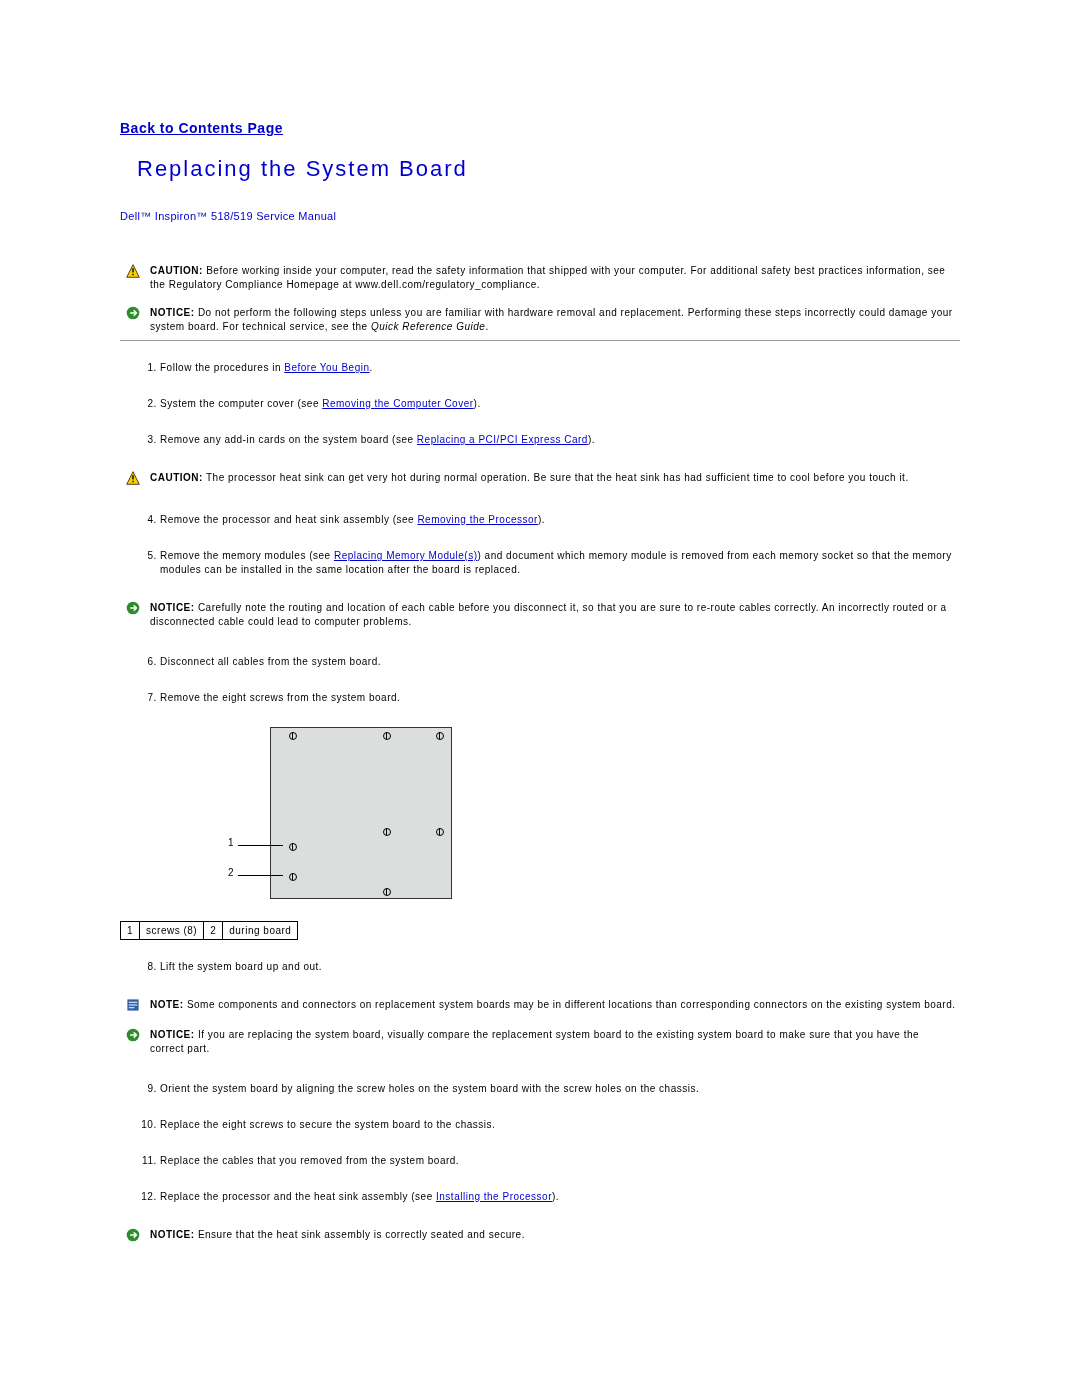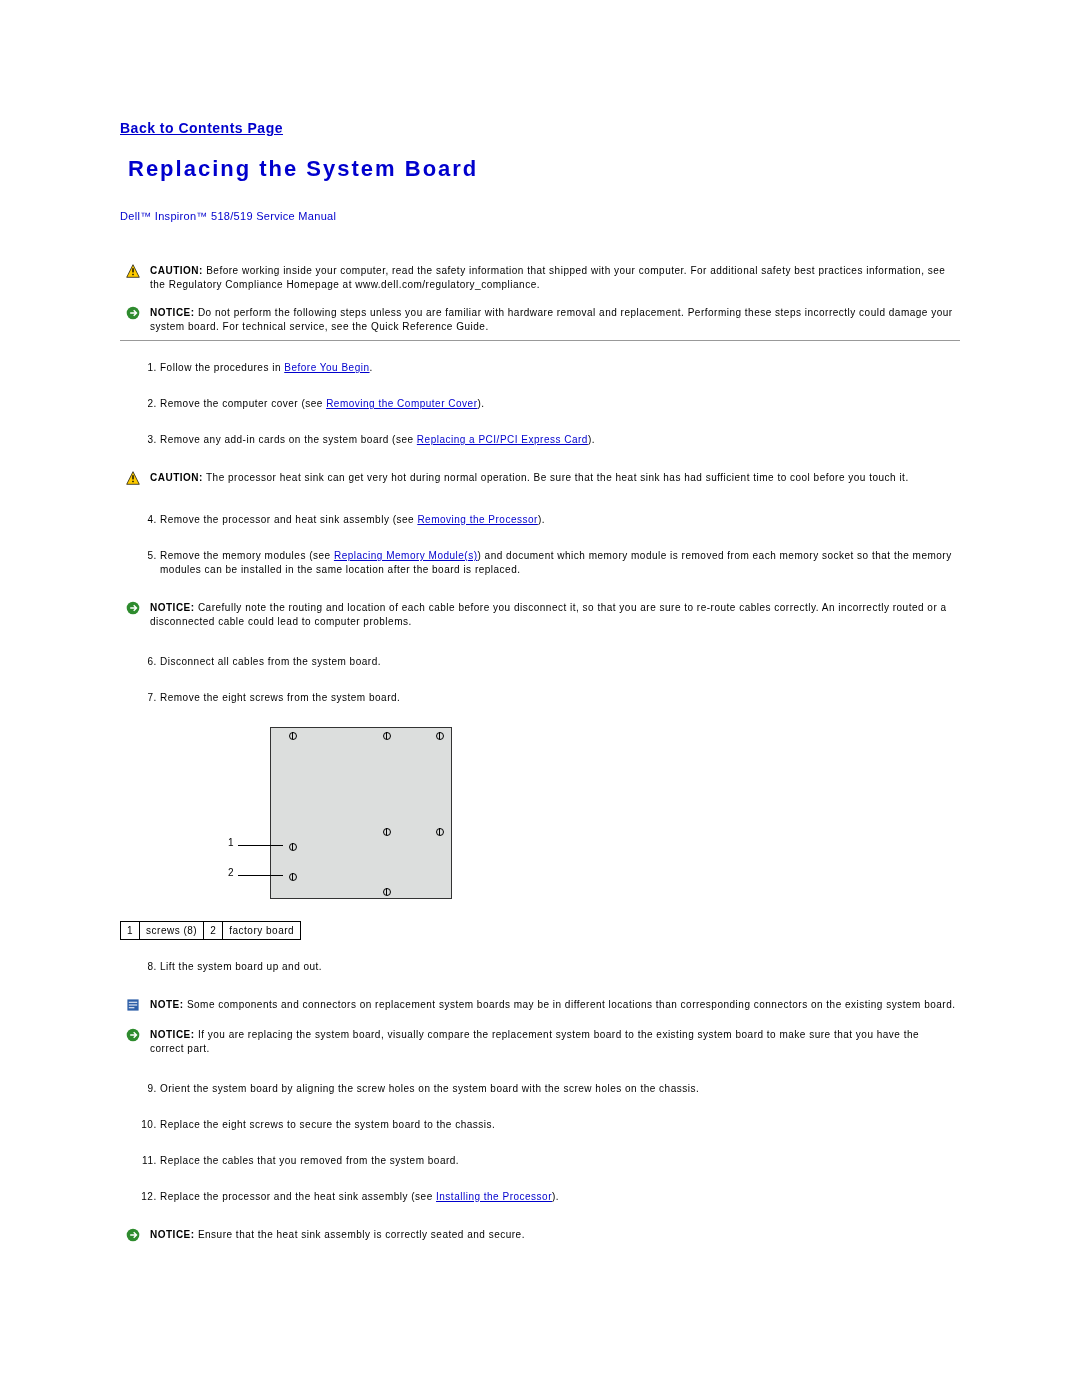--- a/index.html
+++ b/index.html
@@ -13,23 +13,23 @@
   }
   .back-link {
     color: #0000cd;
     text-decoration: underline;
     font-size: 14px;
     font-weight: bold;
   }
   h1.page-title {
     color: #0000cd;
     font-size: 22px;
-    font-weight: bold;
+    font-weight: normal;
     letter-spacing: 2px;
-    margin: 20px 0 4px 8px;
+    margin: 20px 0 4px 17px;
   }
   .subtitle {
     color: #0000cd;
     font-weight: normal;
     font-size: 11px;
     letter-spacing: 0.3px;
     margin-bottom: 40px;
     display: block;
     margin-top: 28px;
   }
@@ -60,21 +60,21 @@
   }
   .note-blue {
     width: 14px; height: 14px;
     display: inline-block;
   }
   .notice-table .text-cell {
     font-size: 10px;
     line-height: 1.4;
   }
   .bold { font-weight: bold; margin-top: 28px; }
-  .italic { }
+  .italic { font-style: italic; }
   ol.steps {
     margin: 20px 0 20px 0;
     padding-left: 40px;
   }
   ol.steps li {
     margin-bottom: 22px;
     line-height: 1.4;
   }
   a.link {
     color: #0000cd;
@@ -174,21 +174,21 @@
     <td class="text-cell">
       <span class="bold">NOTICE:</span>
       <span>Do not perform the following steps unless you are familiar with hardware removal and replacement. Performing these steps incorrectly could damage your system board. For technical service, see the </span><span class="italic">Quick Reference Guide</span><span>.</span>
     </td>
   </tr>
 </tbody>
   </table>
 
 <ol class="steps" start="1">
   <li><span>Follow the procedures in </span><a class="link" href="#">Before You Begin</a><span>.</span></li>
-  <li><span>Remove the computer cover (see </span><a class="link" href="#">Removing the Computer Cover</a><span>).</span></li>
+  <li><span>System the computer cover (see </span><a class="link" href="#">Removing the Computer Cover</a><span>).</span></li>
   <li><span>Remove any add-in cards on the system board (see </span><a class="link" href="#">Replacing a PCI/PCI Express Card</a><span>).</span></li>
 </ol>
 
 <table class="notice-table">
   <tbody>
       <tr>
     <td class="icon-cell">
       <span class="caution-icon">
         <svg viewBox="0 0 20 20" width="14" height="14">
               <polygon points="10,1 19,19 1,19" fill="#ffcc00" stroke="#000" stroke-width="1"></polygon>
@@ -250,21 +250,21 @@
   <span class="callout-num" style="left:48px; top:140px;">2</span>
   <div class="callout-line" style="left:58px; top:148px; width:45px;"></div>
 </div>
 
 <table class="legend-table">
   <tbody>
       <tr>
     <td>1</td>
     <td>screws (8)</td>
     <td>2</td>
-    <td>factory board</td>
+    <td>during board</td>
   </tr>
 </tbody>
   </table>
 
 <ol class="steps" start="8">
   <li>Lift the system board up and out.</li>
 </ol>
 
 <div class="inline-notices">
 <table class="notice-table">

